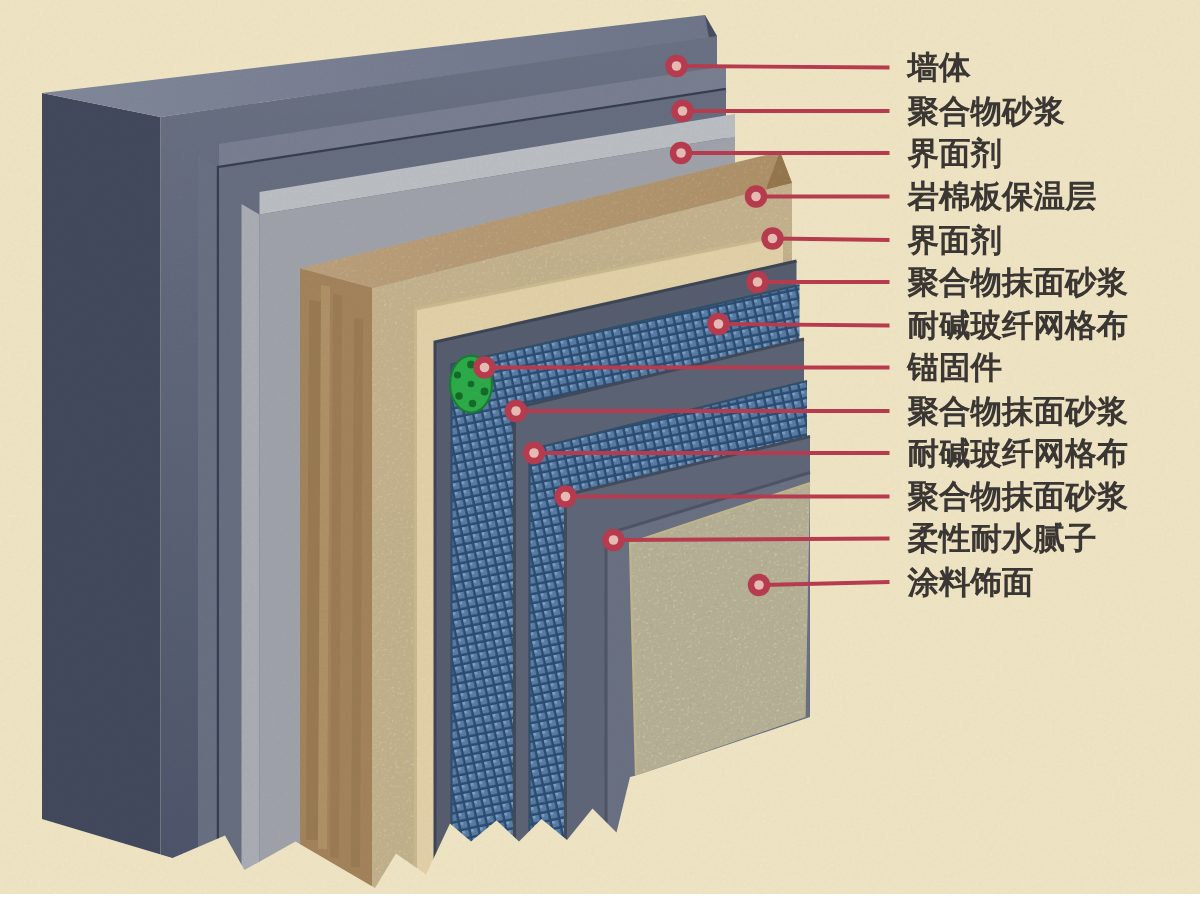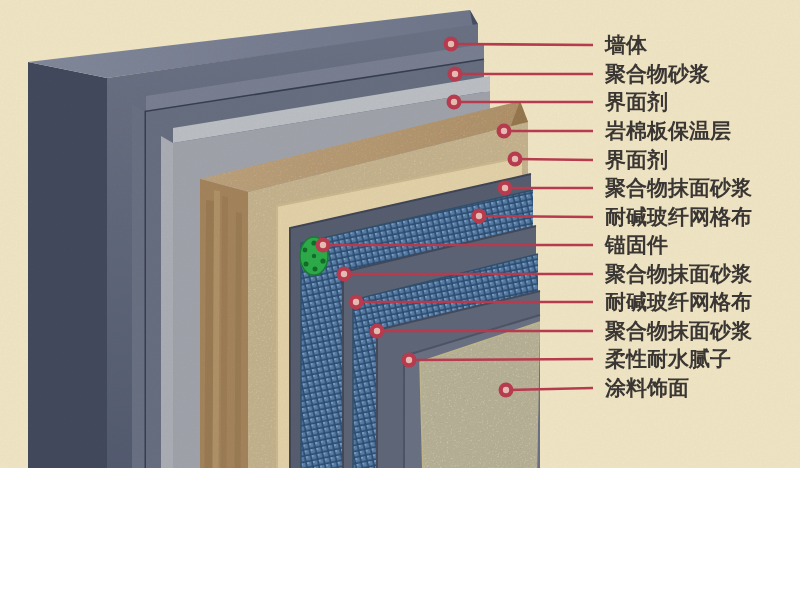--- a/index.html
+++ b/index.html
@@ -1,16 +1,16 @@
 <!DOCTYPE html>
 <html><head>
 <meta charset="utf-8">
 <style>
   html,body{margin:0;padding:0;}
-  #stage{position:relative;width:800px;height:468px;overflow:hidden;
+  #stage{position:relative;width:800px;height:596px;overflow:hidden;
          font-family:"DejaVu Sans","Liberation Sans",sans-serif;}
   svg{display:block;}
   text{font-family:"DejaVu Sans","Liberation Sans",sans-serif;font-weight:600;}
 </style>
 </head>
 <body>
 
 <div id="stage">
 <svg width="800" height="600" viewBox="0 0 800 600">
   <defs>

